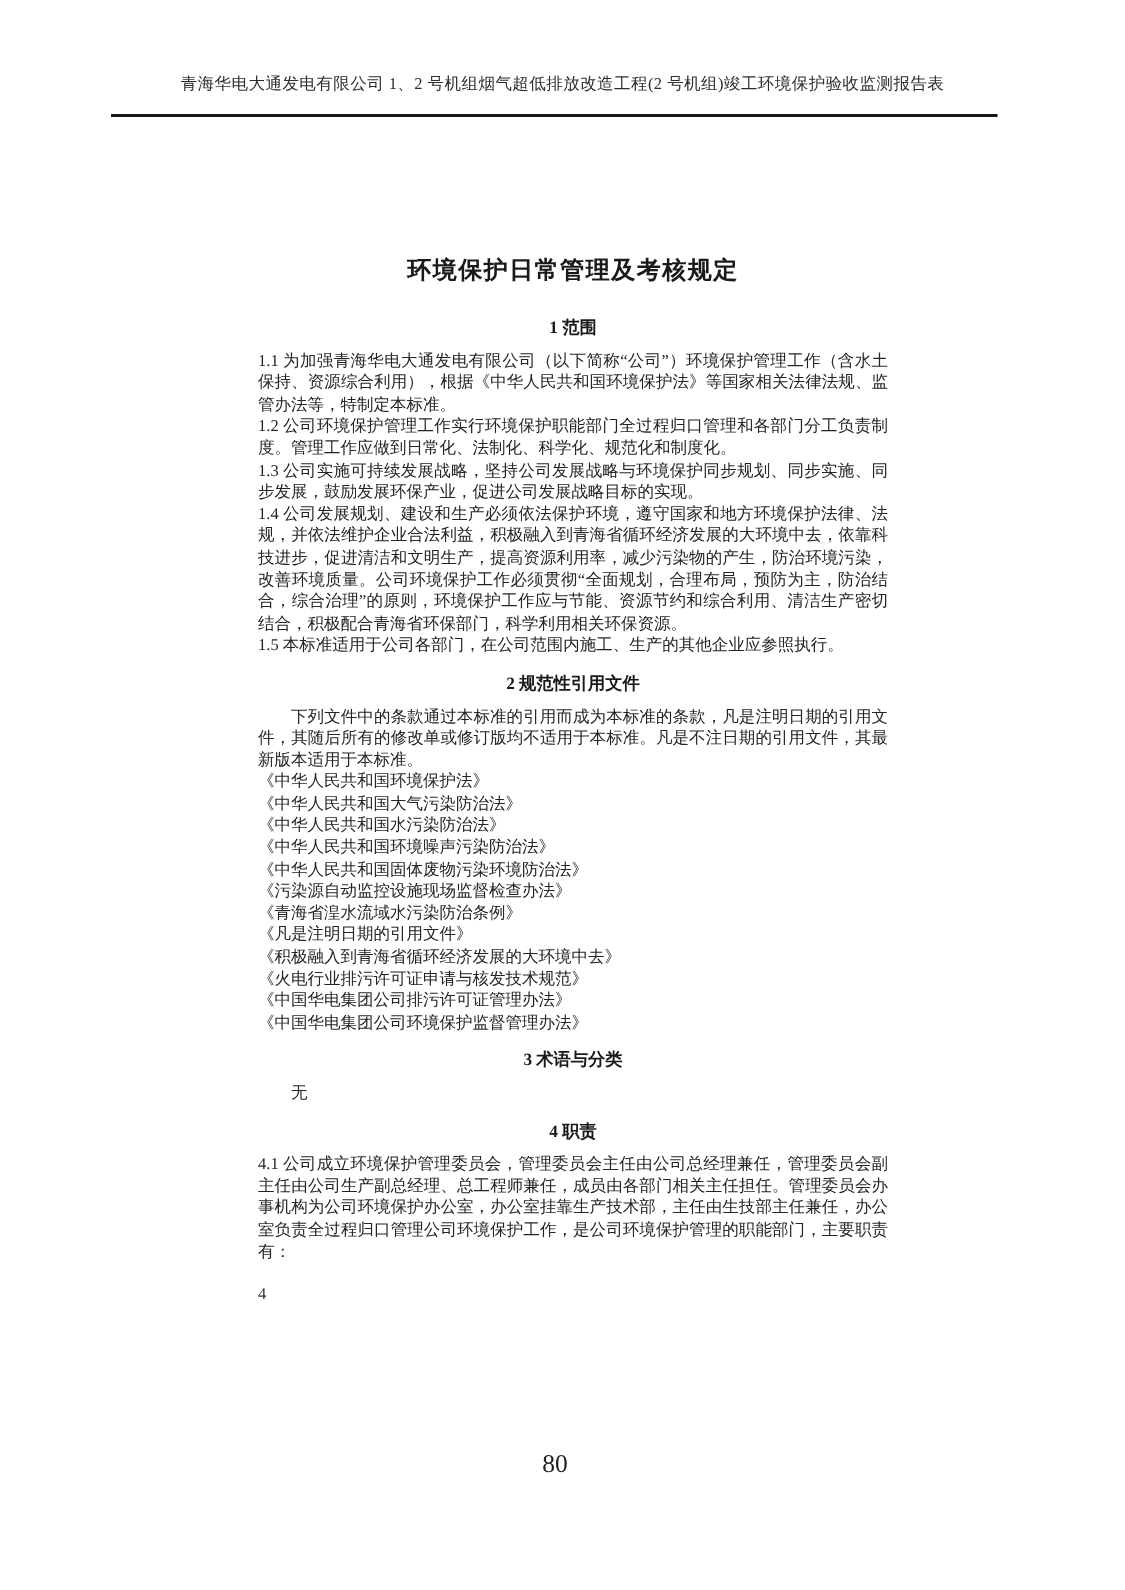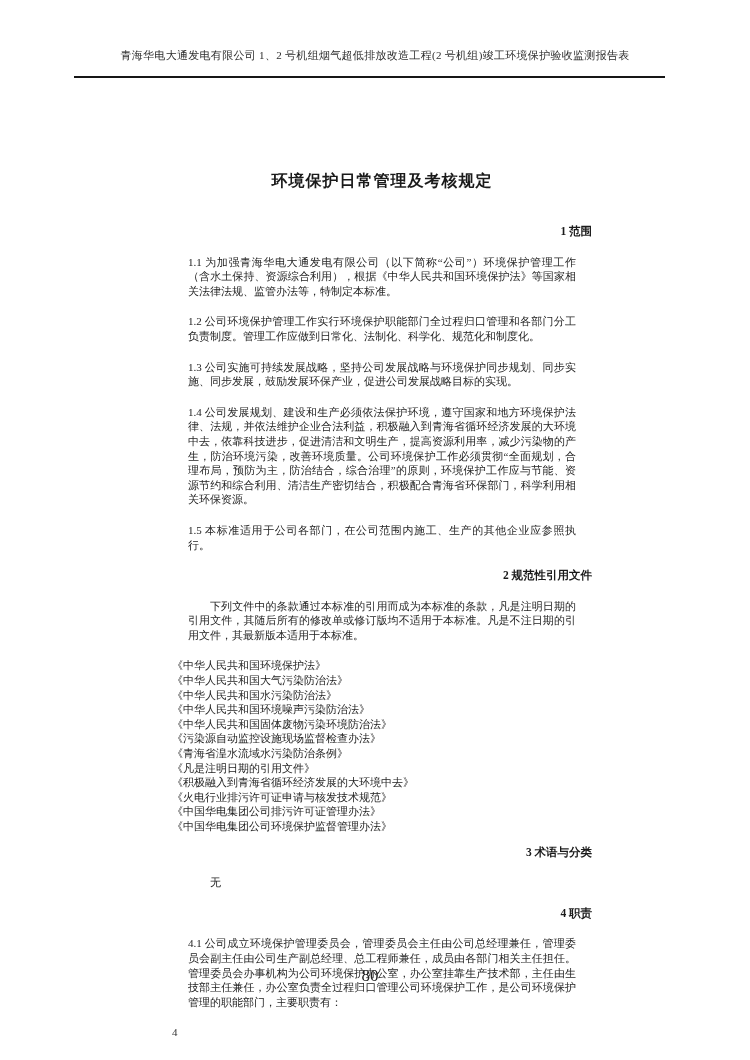--- a/index.html
+++ b/index.html
@@ -37,30 +37,30 @@
     text-align: justify;
     color: #242424;
   }
   .doc-title {
     text-align: center;
     font-size: 16px;
     font-weight: bold;
     line-height: 22px;
     letter-spacing: 1px;
     color: #1a1a1a;
-    margin-bottom: 32px;
+    margin-bottom: 20px;
   }
   .sec-heading {
     font-size: 11.5px;
     font-weight: bold;
-    text-align: right;
+    text-align: center;
     color: #1a1a1a;
     margin: 11px 0 7px 0;
   }
-  .body-para { margin: 16px; }
+  .body-para { margin: 0; }
   .indent-2em { text-indent: 2em; }
   .ref-item { text-align: left; margin: 0; }
   .inner-pagenum {
     margin-top: 14px;
     text-align: left;
     font-size: 11px;
     color: #333333;
   }
   .footer-pagenum {
     position: absolute;

